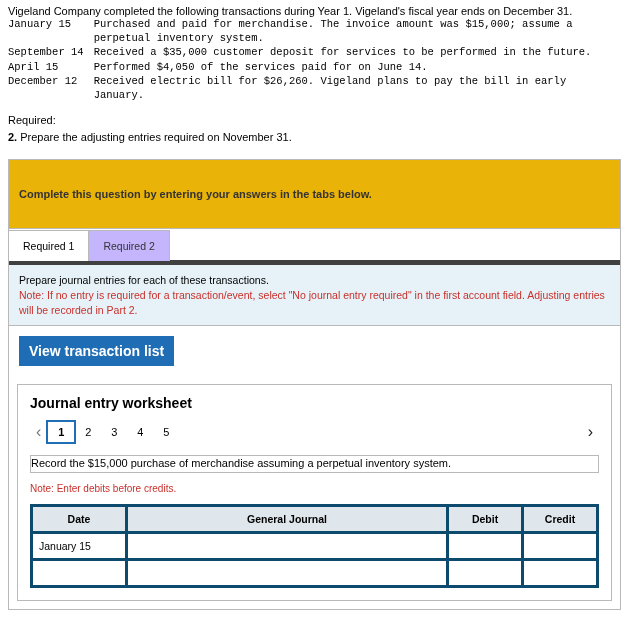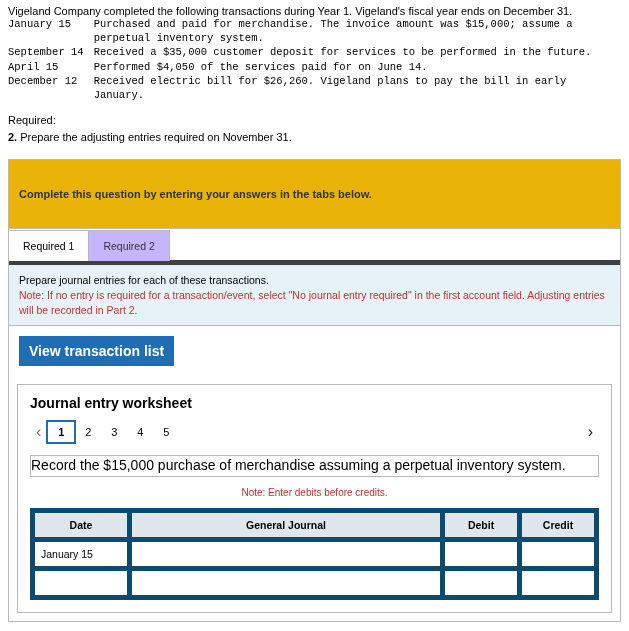--- a/index.html
+++ b/index.html
@@ -79,28 +79,28 @@
     cursor: pointer;
   }
   .step.active {
     border: 1px solid #1f6db5;
     box-shadow: 0 0 0 1px #1f6db5;
     font-weight: bold;
   }
   .prompt-box {
     border: 1px solid #b9b9b9;
     padding: 0;
-    font-size: 14px;
+    font-size: 11px;
     line-height: 1.4;
     margin-bottom: 10px;
   }
-  .note-red { color: #c9302c; font-size: 10px; margin: 6px 0 10px; text-align: center; }
+  .note-red { color: #c9302c; font-size: 10px; margin: 6px 0 10px; }
   .je-table { border-collapse: collapse; width: 100%; }
   .je-table th, .je-table td {
-    border: 5px solid #0c4a6e;
+    border: 3px solid #0c4a6e;
     padding: 4px 6px;
     font-size: 10.5px;
     height: 16px;
   }
   .je-table th { background: #dfe6ec; font-weight: bold; text-align: center; }
   .je-table th.date { width: 80px; }
   .je-table th.amt { width: 60px; }
 </style>
 </head>
 <body>

